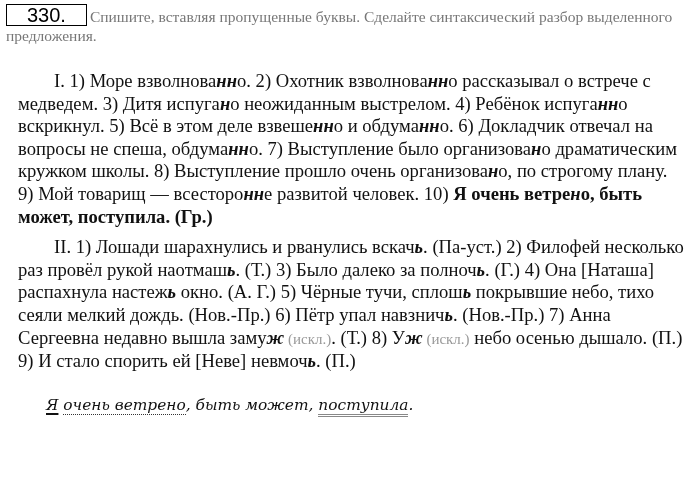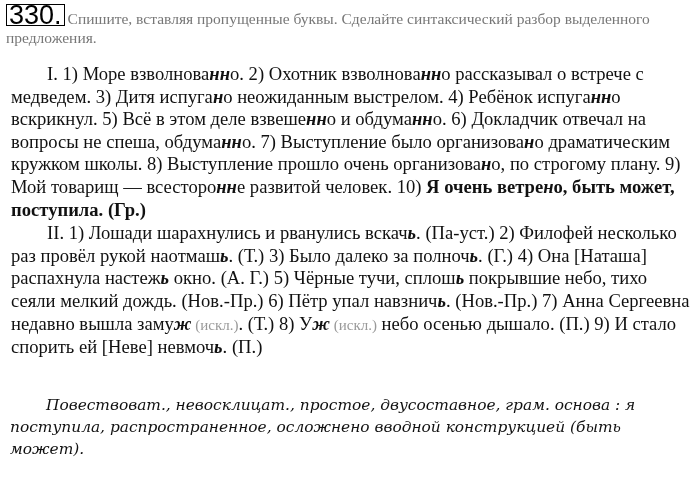--- a/index.html
+++ b/index.html
@@ -2,30 +2,30 @@
 <html><head>
 <meta charset="utf-8">
 <style>
   html, body { margin: 0; padding: 0; background: #ffffff; }
   body {
     width: 700px; height: 499px; overflow: hidden; position: relative;
     font-family: "Liberation Serif", serif; color: #111;
   }
   .header { position: absolute; left: 6px; top: 4px; width: 690px; }
   .ex-num {
-    display: inline-block; border: 1.5px solid #000; padding: 0 2px;
-    font-family: "Liberation Sans", sans-serif; font-size: 27px; line-height: 20px;
+    display: inline-block; border: 1.5px solid #000; padding: 0 20px;
+    font-family: "Liberation Sans", sans-serif; font-size: 20px; line-height: 20px;
     color: #000; vertical-align: baseline; margin-right: 3px;
   }
   .task { font-size: 15.5px; line-height: 19px; color: #777; }
   .body-text {
     position: absolute; left: 10px; top: 62px; width: 682px;
     font-size: 18.6px; line-height: 22.6px; color: #111;
   }
-  .para { text-indent: 36px; margin: 1px; }
+  .para { text-indent: 36px; margin: 8px; }
   .ital { font-style: italic; font-weight: bold; }
   .b { font-weight: bold; }
   .note { font-size: 15px; color: #999; font-style: normal; font-weight: normal; }
   .analysis {
     position: absolute; left: 10px; top: 394px; width: 682px;
     font-family: "DejaVu Serif", serif; font-style: italic;
     font-size: 15.4px; line-height: 22px; color: #111;
   }
   .analysis .first { text-indent: 36px; margin: 0; }
   .analysis .second { text-indent: 36px; margin: 0; }
@@ -39,14 +39,17 @@
 <div class="header">
   <span class="ex-num">330.</span><span class="task">Спишите, вставляя пропущенные буквы. Сделайте синтаксический разбор выделенного предложения.</span>
 </div>
 
 <div class="body-text">
   <p class="para" id="p1"><span class="">I. 1) Море взволнова</span><span class="ital">нн</span><span class="">о. 2) Охотник взволнова</span><span class="ital">нн</span><span class="">о рассказывал о встрече с медведем. 3) Дитя испуга</span><span class="ital">н</span><span class="">о неожиданным выстрелом. 4) Ребёнок испуга</span><span class="ital">нн</span><span class="">о вскрикнул. 5) Всё в этом деле взвеше</span><span class="ital">нн</span><span class="">о и обдума</span><span class="ital">нн</span><span class="">о. 6) Докладчик отвечал на вопросы не спеша, обдума</span><span class="ital">нн</span><span class="">о. 7) Выступление было организова</span><span class="ital">н</span><span class="">о драматическим кружком школы. 8) Выступление прошло очень организова</span><span class="ital">н</span><span class="">о, по строгому плану. 9) Мой товарищ — всесторо</span><span class="ital">нн</span><span class="">е развитой человек. 10) </span><span class="b">Я очень ветре</span><span class="ital b">н</span><span class="b">о, быть может, поступила. (Гр.)</span></p>
   <p class="para" id="p2"><span class="">II. 1) Лошади шарахнулись и рванулись вскач</span><span class="ital">ь</span><span class="">. (Па-уст.) 2) Филофей несколько раз провёл рукой наотмаш</span><span class="ital">ь</span><span class="">. (Т.) 3) Было далеко за полноч</span><span class="ital">ь</span><span class="">. (Г.) 4) Она [Наташа] распахнула настеж</span><span class="ital">ь</span><span class=""> окно. (А. Г.) 5) Чёрные тучи, сплош</span><span class="ital">ь</span><span class=""> покрывшие небо, тихо сеяли мелкий дождь. (Нов.-Пр.) 6) Пётр упал навзнич</span><span class="ital">ь</span><span class="">. (Нов.-Пр.) 7) Анна Сергеевна недавно вышла заму</span><span class="ital">ж</span><span class="note"> (искл.)</span><span class="">. (Т.) 8) У</span><span class="ital">ж</span><span class="note"> (искл.)</span><span class=""> небо осенью дышало. (П.) 9) И стало спорить ей [Неве] невмоч</span><span class="ital">ь</span><span class="">. (П.)</span></p>
 </div>
 
 <div class="analysis">
-  <p class="second">Повествоват., невосклицат., простое, двусоставное, грам. основа :  я поступила, распространенное, осложнено вводной конструкцией (быть может).</p>
+  <p class="first">
+    <span class="subj">Я</span>
+    <span class="adv">очень ветрено</span><span>, быть может, </span><span class="pred">поступила</span><span>.</span>
+  </p>
 </div>
 
 </body></html>

